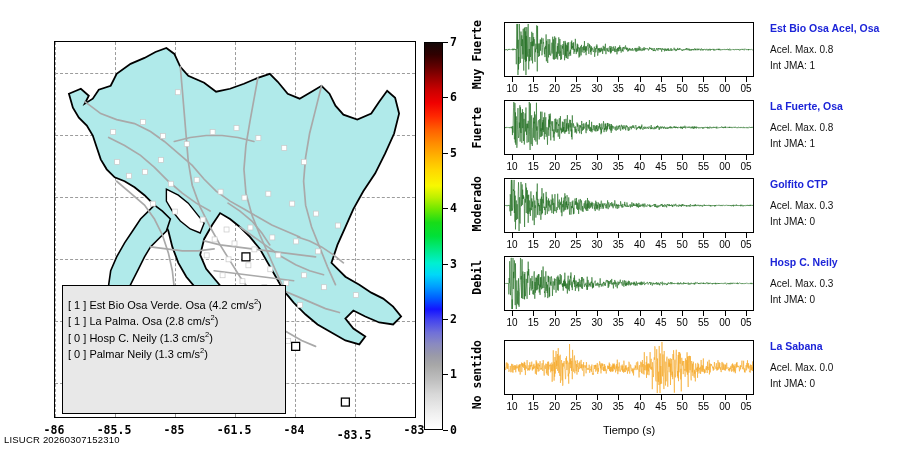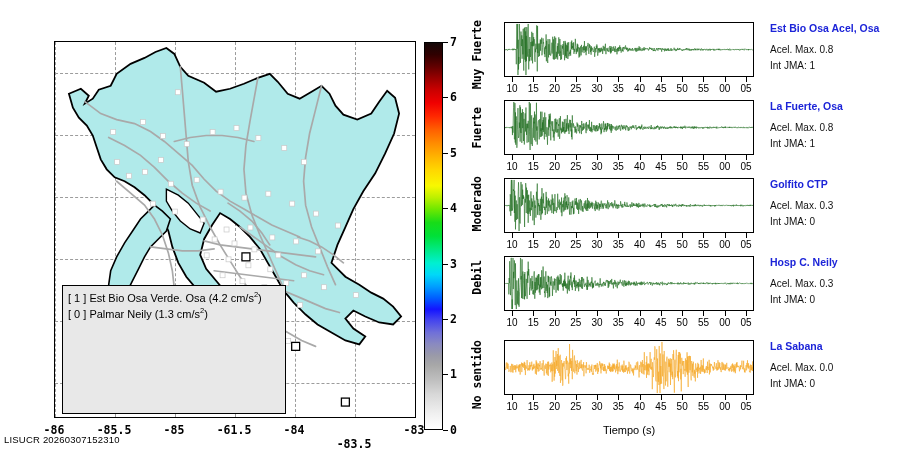--- a/index.html
+++ b/index.html
@@ -28,21 +28,21 @@
 
   #country{position:absolute;left:0;top:0;width:100%;height:100%;}
   .xlab{position:absolute;font-size:11.5px;font-weight:bold;color:#000;
         text-align:center;white-space:nowrap;}
 
   
   #legend-box{position:absolute;left:62px;top:285px;width:224px;height:129px;
      border:1.5px solid #000;box-sizing:border-box;background:#e8e8e8;}
   #legend-head{background:#000;color:#fff;text-align:center;
      font-size:13.5px;padding:3px 0 4px;letter-spacing:0.2px;}
-  #legend-list{padding:4px 0 0 5px;}
+  #legend-list{padding:4px 0 0 5px;margin-top:7px;}
   .legend-row{font-size:11px;color:#000;line-height:1.43;white-space:nowrap;}
   .legend-row sup{font-size:7.5px;vertical-align:super;}
 
   
   #cbar{position:absolute;left:424px;top:42px;width:19px;height:388px;
         border:1.2px solid #000;box-sizing:border-box;
         background:linear-gradient(to top,
           #ffffff 0%, #f0f0f0 4%, #d8d8d8 9%, #bdbdbd 13%,
           #a8a8a8 16.5%, #9a9aa8 19%, #8a8ac0 22%,
           #7070d8 25%, #4040f0 28.5%, #1414ff 31%,
@@ -224,29 +224,41 @@
         <rect x="146" y="335" width="8" height="8" fill="#6a6ad0"></rect>
       </g>
     </svg>
   </div>
 
   <div class="xlab mono" style="left:34px;top:423px;width:40px;">-86</div>
   <div class="xlab mono" style="left:94px;top:423px;width:40px;">-85.5</div>
   <div class="xlab mono" style="left:154px;top:423px;width:40px;">-85</div>
   <div class="xlab mono" style="left:214px;top:423px;width:40px;">-61.5</div>
   <div class="xlab mono" style="left:274px;top:423px;width:40px;">-84</div>
-  <div class="xlab mono" style="left:334px;top:437px;width:40px;">-83.5</div>
+  <div class="xlab mono" style="left:334px;top:428px;width:40px;">-83.5</div>
   <div class="xlab mono" style="left:394px;top:423px;width:40px;">-83</div>
 
   <div id="legend-box">
     <div id="legend-list">
       <div class="legend-row sans">
         <span>[ 1 ]</span>
         <span>Est Bio Osa Verde. Osa</span>
         (<span>4.2</span>
+        <span>cm/s</span><sup>2</sup>)
+      </div>
+      <div class="legend-row sans">
+        <span>[ 1 ]</span>
+        <span>La Palma. Osa</span>
+        (<span>2.8</span>
+        <span>cm/s</span><sup>2</sup>)
+      </div>
+      <div class="legend-row sans">
+        <span>[ 0 ]</span>
+        <span>Hosp C. Neily</span>
+        (<span>1.3</span>
         <span>cm/s</span><sup>2</sup>)
       </div>
       <div class="legend-row sans">
         <span>[ 0 ]</span>
         <span>Palmar Neily</span>
         (<span>1.3</span>
         <span>cm/s</span><sup>2</sup>)
       </div>
     </div>
   </div>

